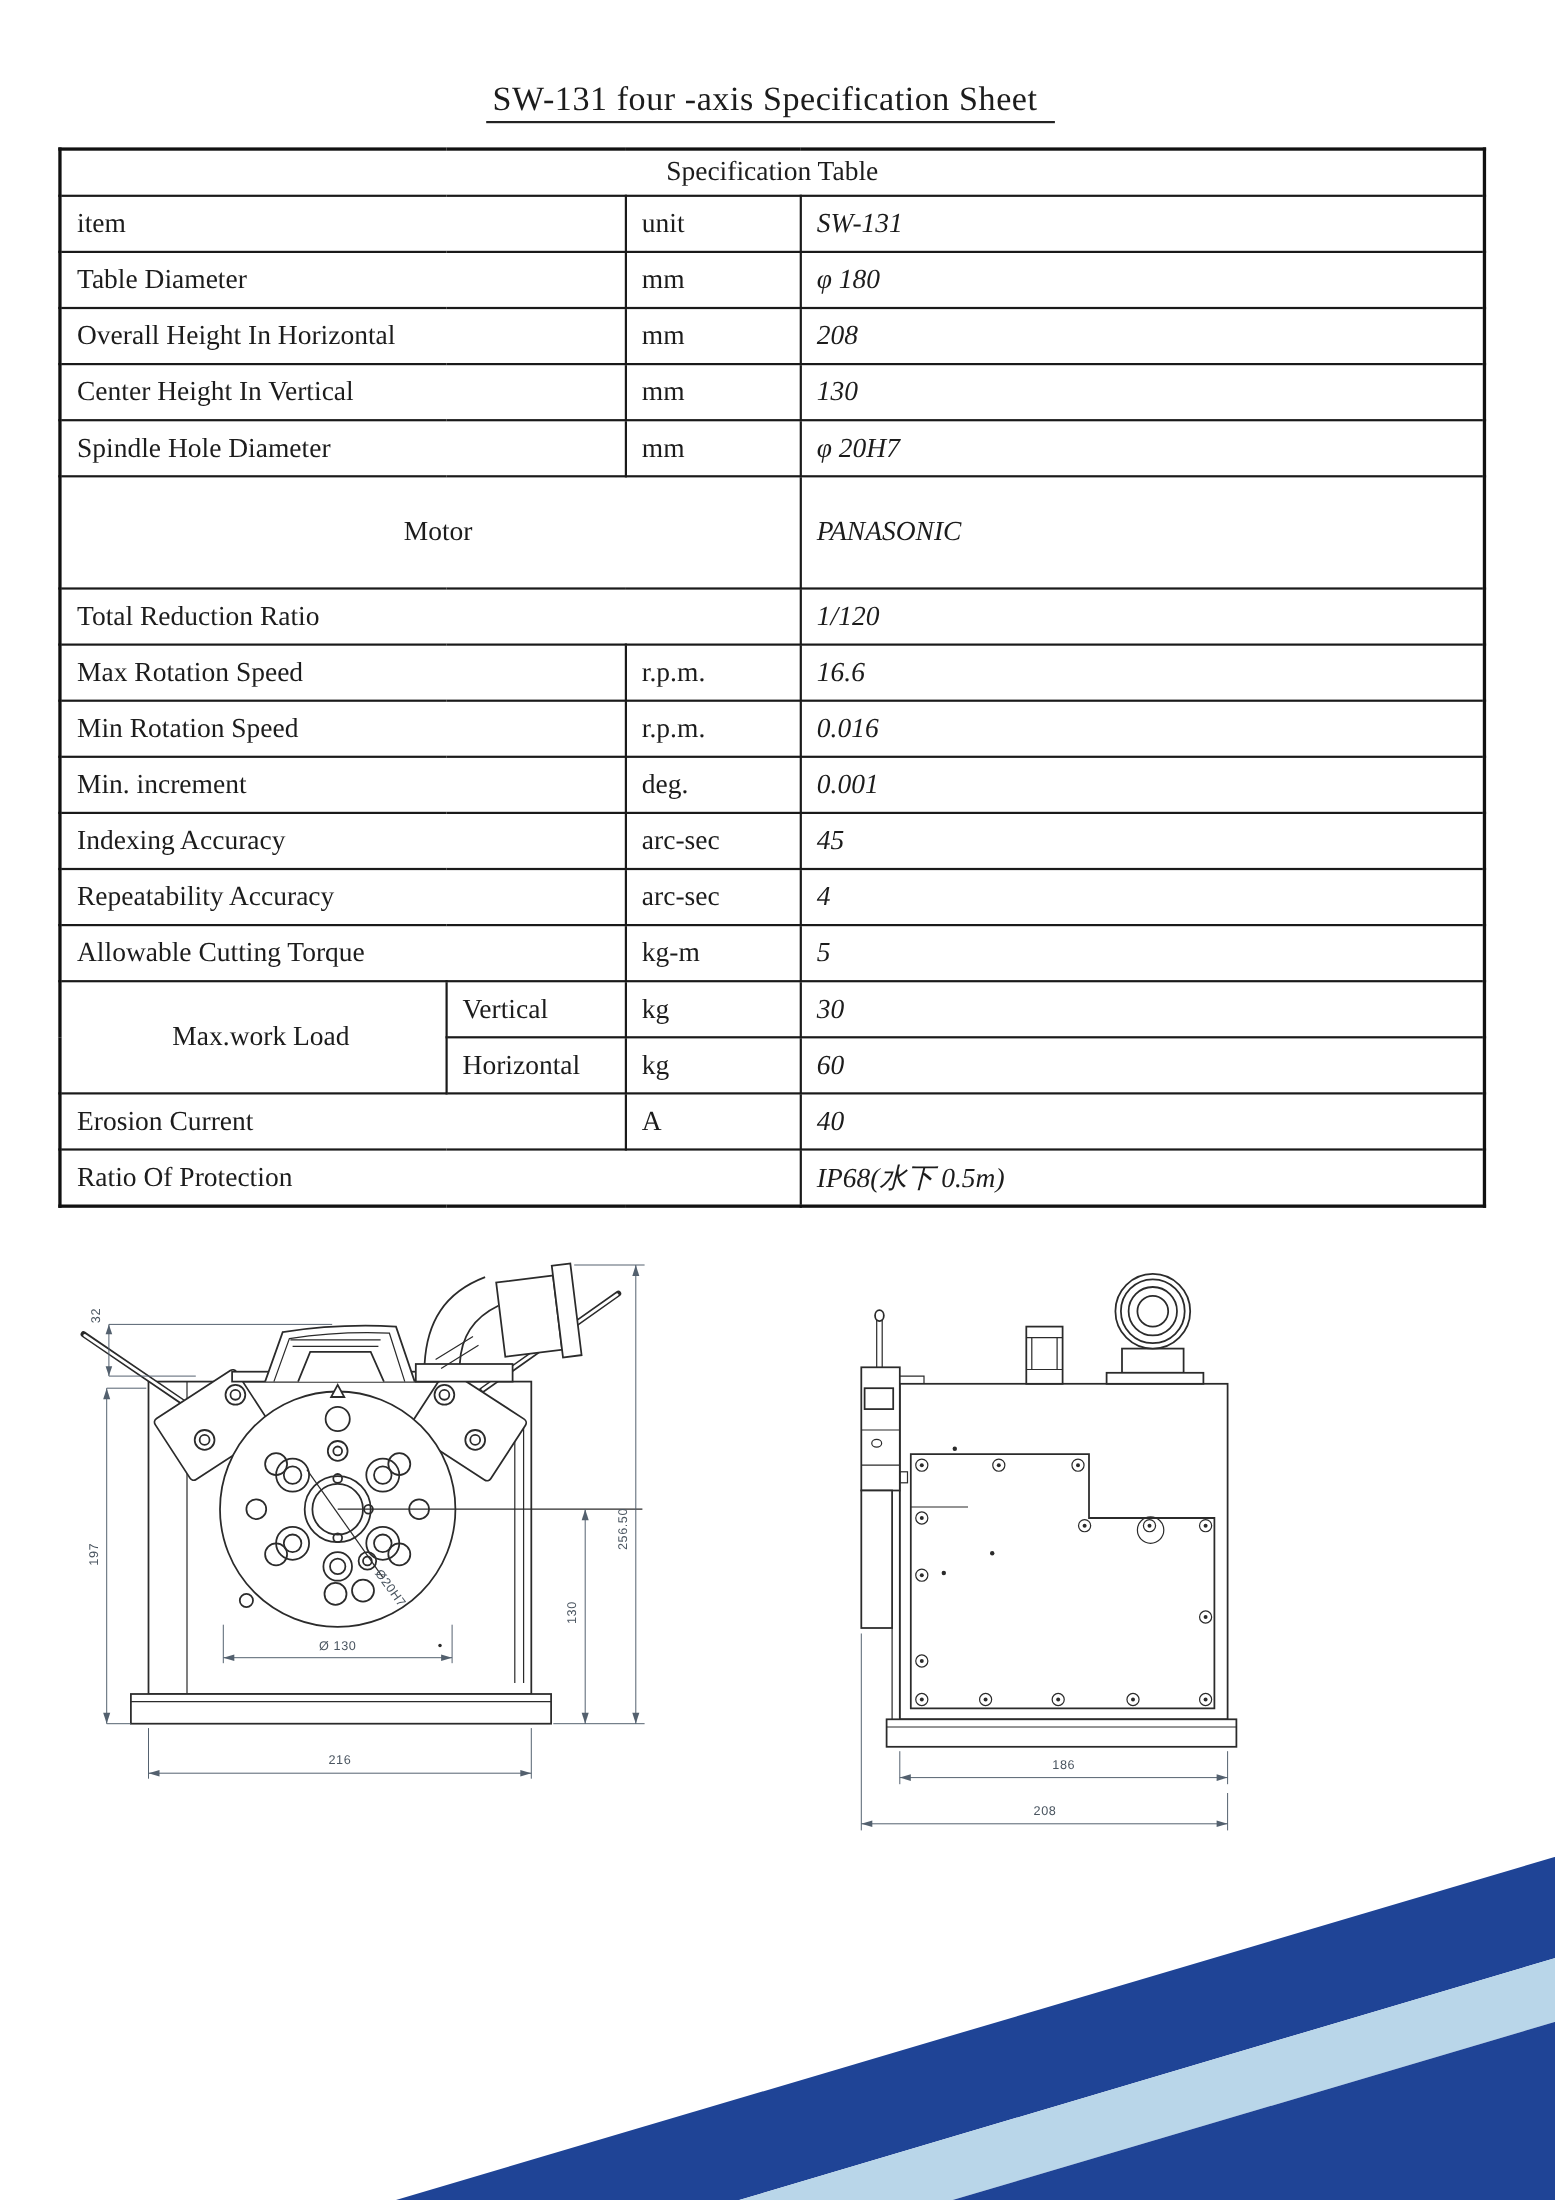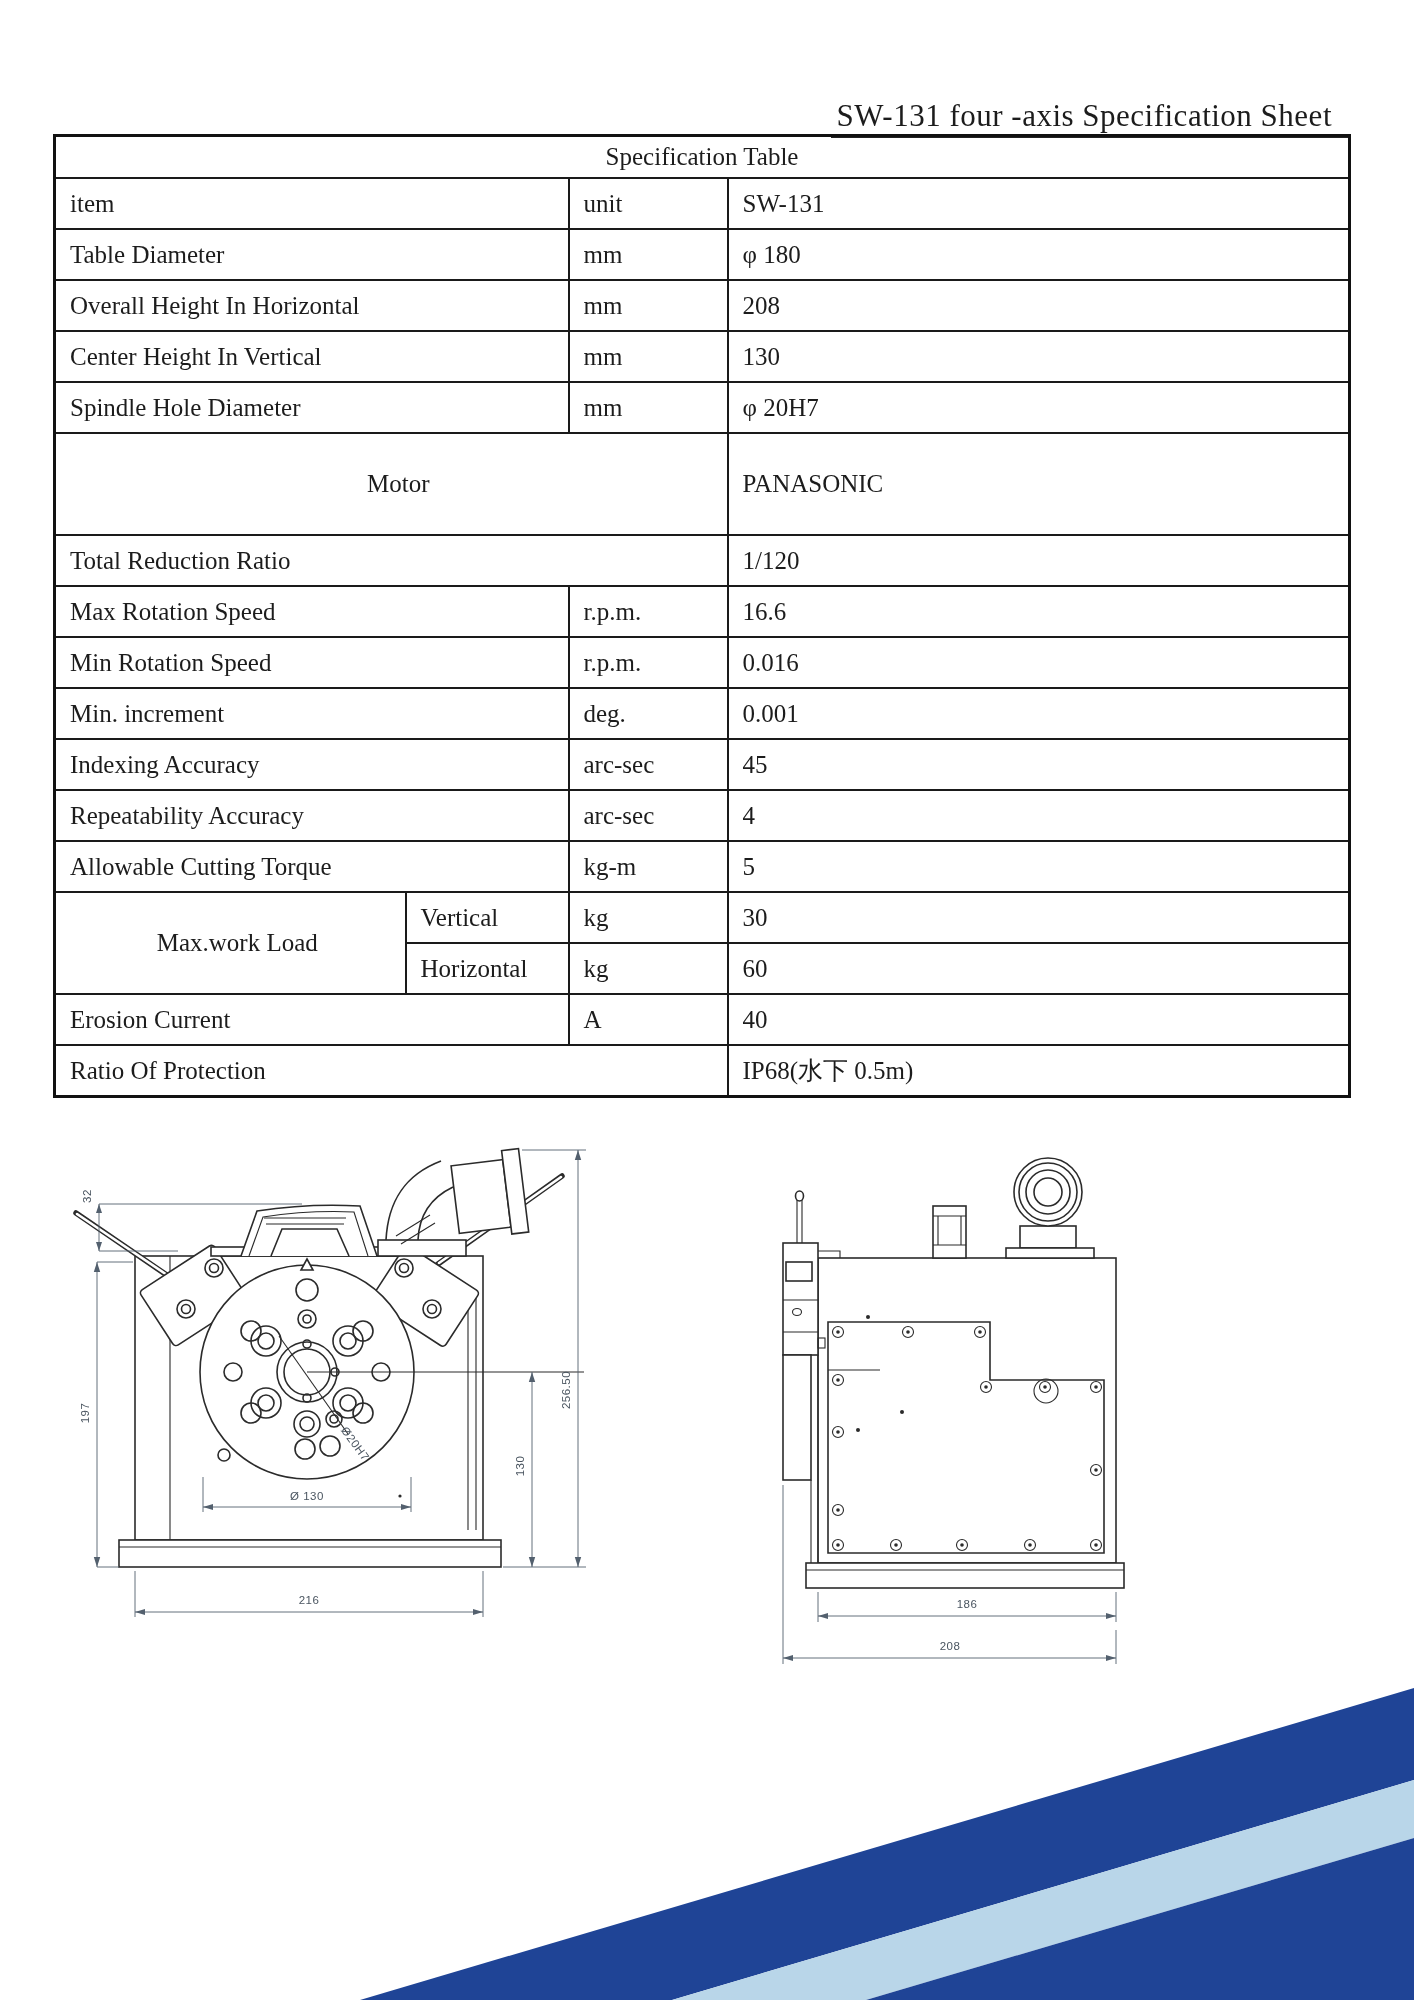--- a/index.html
+++ b/index.html
@@ -1,28 +1,28 @@
 <!DOCTYPE html>
 <html><head>
 <meta charset="utf-8">
 <style>
   html,body{margin:0;padding:0;background:#ffffff;}
   #page{position:relative;width:1414px;height:2000px;background:#ffffff;overflow:hidden;
         font-family:"Liberation Serif",serif;color:#1c1c1c;}
   
-  #title-wrap{position:absolute;left:53px;top:98px;width:1295px;text-align:right;}
+  #title-wrap{position:absolute;left:53px;top:72px;width:1295px;text-align:center;}
   #title-wrap span{font-size:31px;letter-spacing:0.5px;border-bottom:2px solid #222;padding:0 16px 3px 6px;}
   
   table.spec{position:absolute;left:53px;top:134px;width:1295px;border-collapse:collapse;table-layout:fixed;}
   table.spec td{border:2px solid #1a1a1a;font-size:25px;height:49px;vertical-align:middle;
                 padding:0 0 0 14px;overflow:hidden;white-space:nowrap;}
   table.spec{border:3px solid #111;}
   td.center{text-align:center;padding:0;}
   td.unit{padding-left:10px;}
-  td.val{padding-left:22px;}
+  td.val{padding-left:22px;font-style:italic;}
   td.top{vertical-align:top;padding-top:9px;}
   tr.hdr td{height:40px;text-align:center;padding:0;font-size:25px;margin-top:20px;}
   tr.motor td{height:100px;margin-top:46px;}
   
   svg{position:absolute;}
   .ln{stroke:#2b2b2b;stroke-width:1.6;fill:none;}
   .ln2{stroke:#2b2b2b;stroke-width:1.1;fill:none;}
   .lnw{stroke:#2b2b2b;stroke-width:1.6;fill:#ffffff;}
   .dim{stroke:#53606e;stroke-width:0.9;fill:none;}
   .dimt{font-family:"Liberation Sans",sans-serif;font-size:11.5px;fill:#4a5560;letter-spacing:0.5px;}

